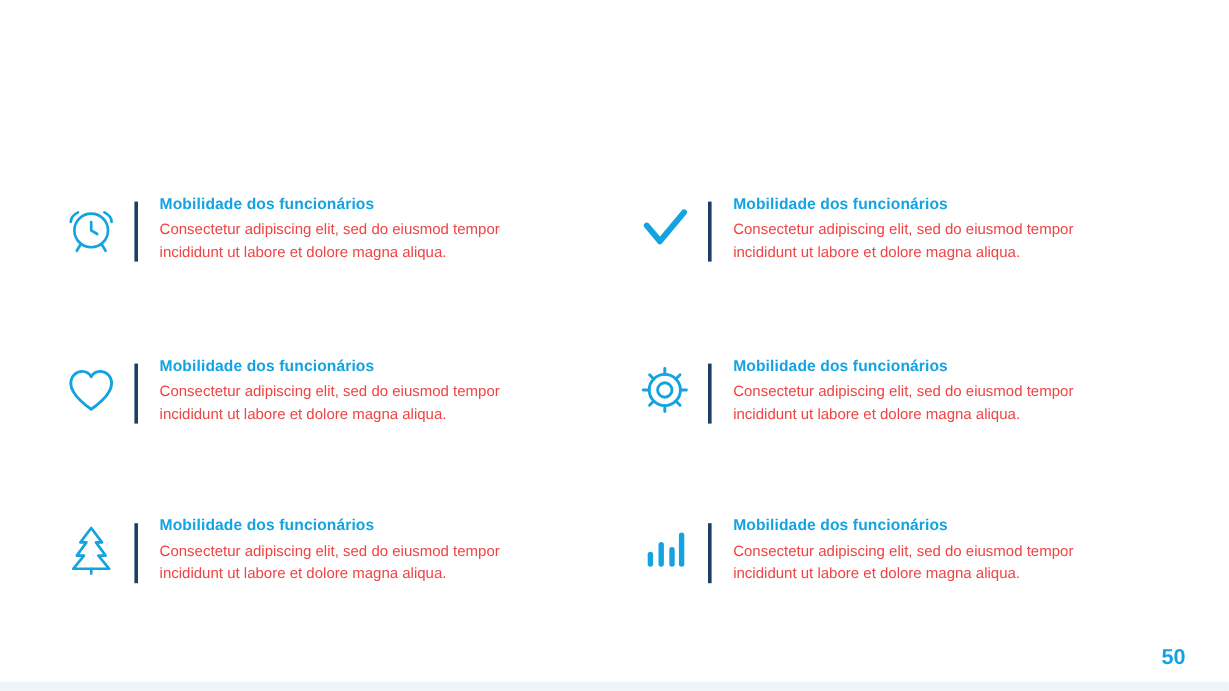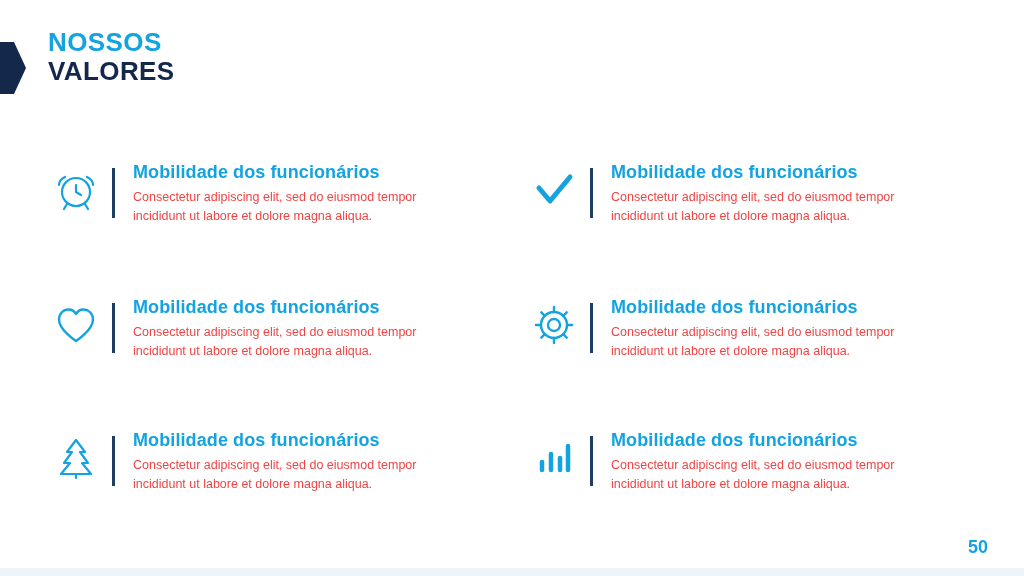--- a/index.html
+++ b/index.html
@@ -85,21 +85,21 @@
     background: #1c3f63;
     flex: none;
     margin-top: 8px;
   }
   .divider.h1 { height: 50px; }
   .text-wrap {
     padding-left: 18px;
     padding-top: 2px;
   }
   .item-title {
-    font-size: 18px;
+    font-size: 13px;
     font-weight: bold;
     color: #13a3e0;
     margin-bottom: 5px;
     letter-spacing: 0.1px;
   }
   .item-desc {
     font-size: 12.5px;
     color: #ef4444;
     line-height: 1.5;
     max-width: 330px;
@@ -121,29 +121,20 @@
     bottom: 0;
     height: 8px;
     background: #eef4f8;
   }
 </style>
 </head>
 <body>
 
 <div class="slide">
 
-  <div class="header">
-    <svg class="header-arrow" viewBox="0 0 26 52">
-      <path d="M0 0 L14 0 L26 26 L14 52 L0 52 Z" fill="#13284b"></path>
-    </svg>
-    <div class="title-block">
-      <div class="title-line1">NOSSOS</div>
-      <div class="title-line2">VALORES</div>
-    </div>
-  </div>
 
   <div class="grid">
 
     <div class="item">
       <div class="icon-wrap">
         <svg width="44" height="44" viewBox="0 0 44 44" fill="none" stroke="#13a3e0" stroke-width="2.2" stroke-linecap="round" stroke-linejoin="round">
           <circle cx="22" cy="24" r="14"></circle>
           <path d="M22 17 L22 24 L27 27"></path>
           <path d="M11 9 C7 11 5 14 5 17"></path>
           <path d="M33 9 C37 11 39 14 39 17"></path>

